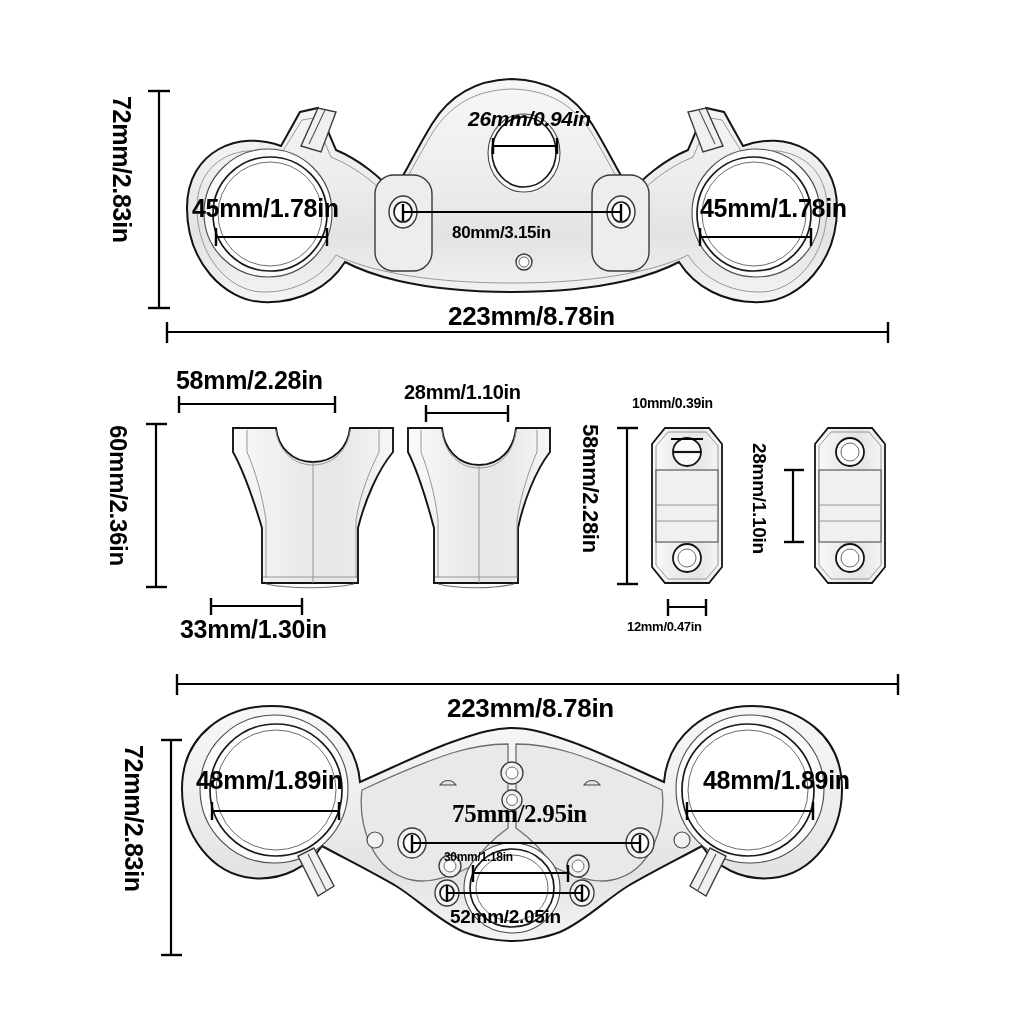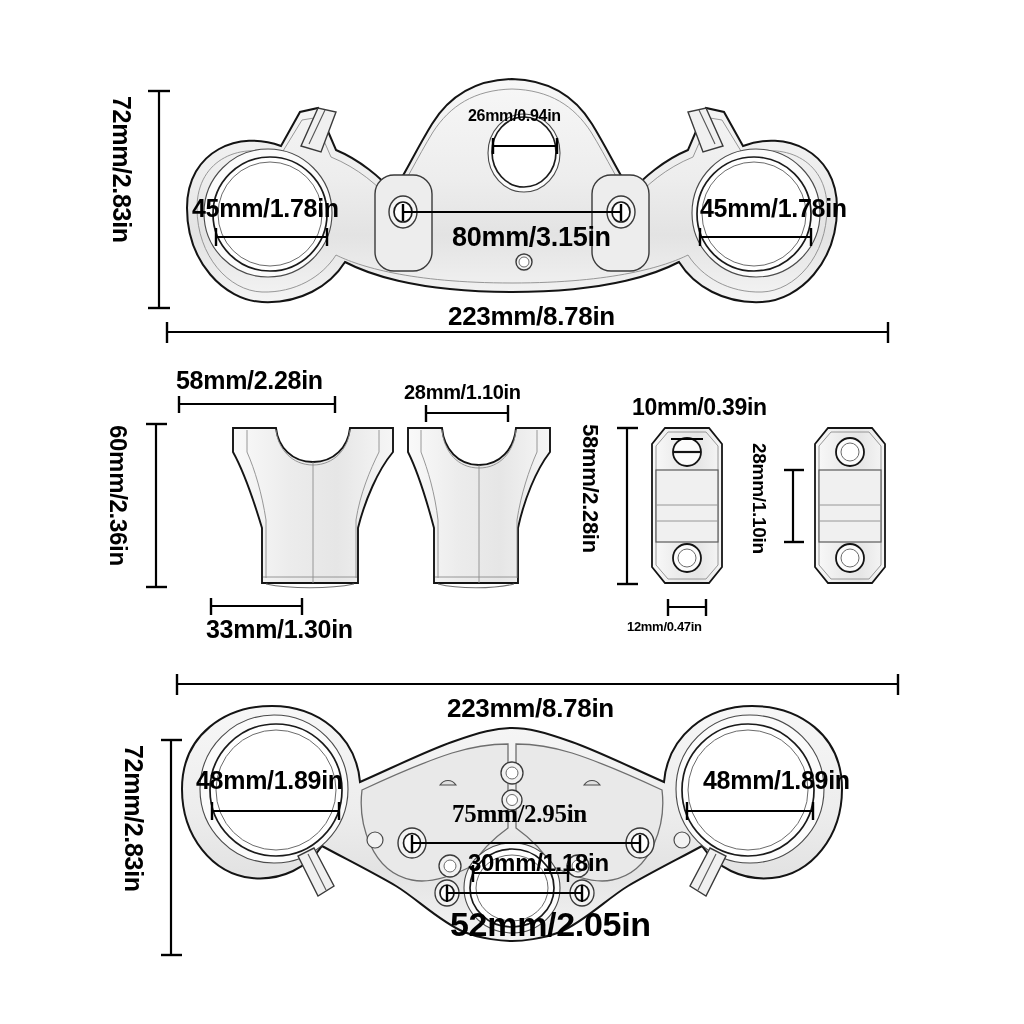--- a/index.html
+++ b/index.html
@@ -357,51 +357,51 @@
       <line x1="447" y1="893" x2="582" y2="893" class="dimline-thin"></line>
       <line x1="447" y1="885" x2="447" y2="902" class="tick"></line>
       <line x1="582" y1="885" x2="582" y2="902" class="tick"></line>
     </g>
   </svg>
 
   <div class="dimtext vert" style="left:134px; top:96px; font-size:25px; transform:rotate(90deg);">72mm/2.83in</div>
 
   <div class="dimtext" style="left:192px; top:196px; font-size:25px;">45mm/1.78in</div>
 
-  <div class="dimtext" style="left:468px; top:108px; font-size:16px;">26mm/0.94in</div>
+  <div class="dimtext" style="left:468px; top:108px; font-size:21px;font-style:italic;">26mm/0.94in</div>
 
   <div class="dimtext" style="left:700px; top:196px; font-size:25px;">45mm/1.78in</div>
 
-  <div class="dimtext" style="left:452px; top:224px; font-size:27px;">80mm/3.15in</div>
+  <div class="dimtext" style="left:452px; top:224px; font-size:17px;">80mm/3.15in</div>
 
   <div class="dimtext" style="left:448px; top:303px; font-size:26px;">223mm/8.78in</div>
 
   <div class="dimtext vert" style="left:130px; top:425px; font-size:24px; transform:rotate(90deg);">60mm/2.36in</div>
 
   <div class="dimtext" style="left:176px; top:368px; font-size:25px;">58mm/2.28in</div>
 
-  <div class="dimtext" style="left:180px; top:617px; font-size:25px;margin-left:26px;">33mm/1.30in</div>
+  <div class="dimtext" style="left:180px; top:617px; font-size:25px;">33mm/1.30in</div>
 
   <div class="dimtext" style="left:404px; top:382px; font-size:20px;">28mm/1.10in</div>
 
   <div class="dimtext vert" style="left:601px; top:424px; font-size:22px; transform:rotate(90deg);">58mm/2.28in</div>
 
-  <div class="dimtext" style="left:632px; top:396px; font-size:23px;">10mm/0.39in</div>
+  <div class="dimtext" style="left:632px; top:396px; font-size:14px;">10mm/0.39in</div>
 
   <div class="dimtext" style="left:627px; top:620px; font-size:13px;">12mm/0.47in</div>
 
   <div class="dimtext vert" style="left:769px; top:443px; font-size:19px; transform:rotate(90deg);">28mm/1.10in</div>
 
   <div class="dimtext" style="left:447px; top:695px; font-size:26px;">223mm/8.78in</div>
 
   <div class="dimtext vert" style="left:146px; top:745px; font-size:25px; transform:rotate(90deg);">72mm/2.83in</div>
 
   <div class="dimtext" style="left:196px; top:768px; font-size:25px;">48mm/1.89in</div>
 
   <div class="dimtext" style="left:703px; top:768px; font-size:25px;">48mm/1.89in</div>
 
   <div class="dimtext" style="left:452px; top:801px; font-size:25px;font-family:Liberation Serif, serif;">75mm/2.95in</div>
 
-  <div class="dimtext" style="left:468px; top:851px; font-size:24px;">30mm/1.18in</div>
-
-  <div class="dimtext" style="left:450px; top:907px; font-size:34px;">52mm/2.05in</div>
+  <div class="dimtext" style="left:444px; top:851px; font-size:12px;">30mm/1.18in</div>
+
+  <div class="dimtext" style="left:450px; top:907px; font-size:19px;">52mm/2.05in</div>
 
 </div>
 
 </body></html>

